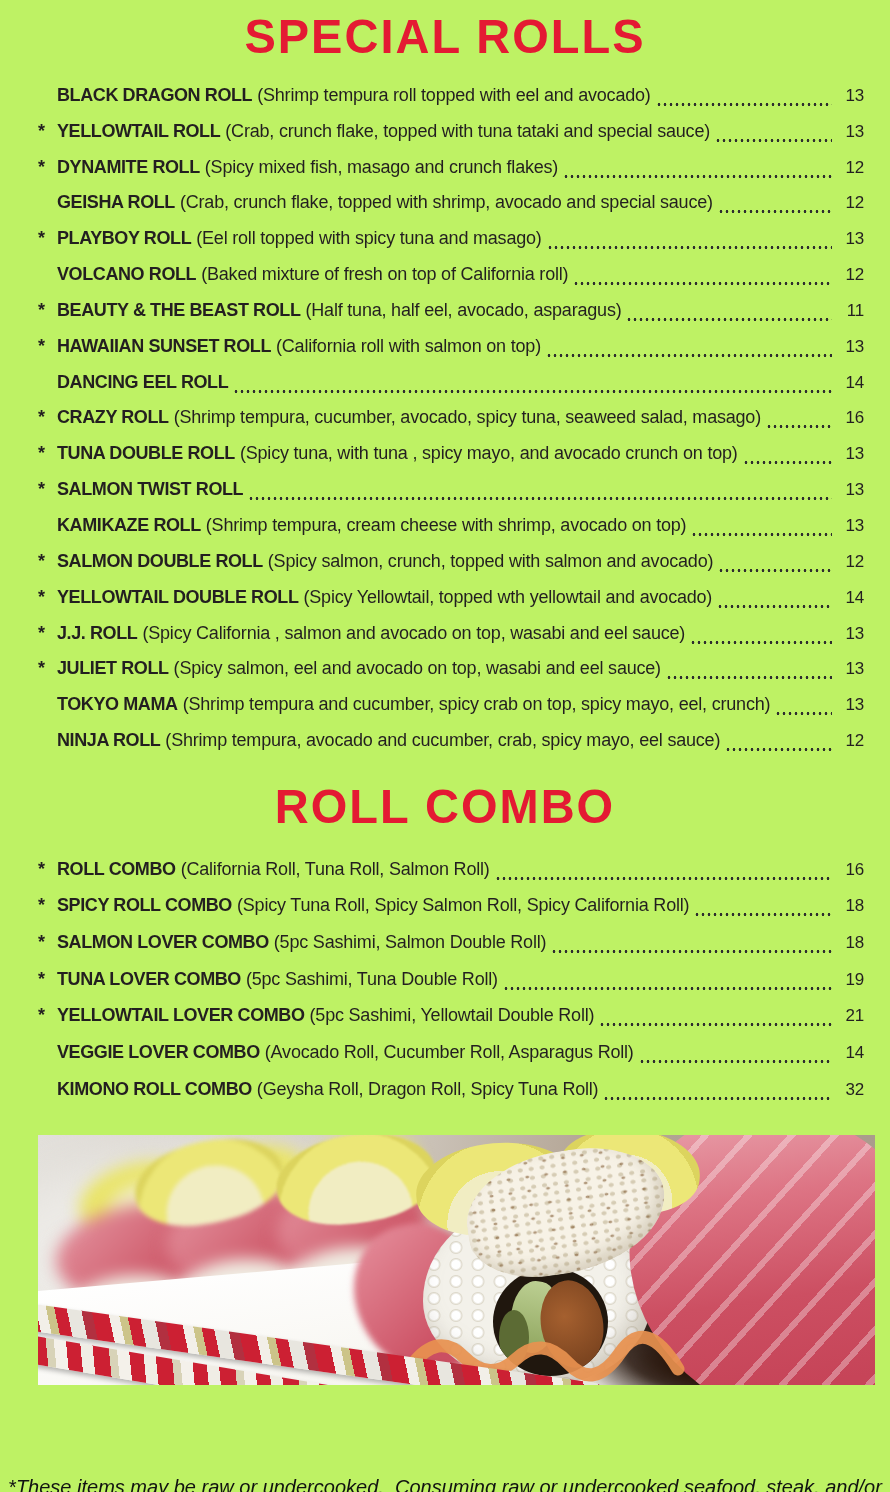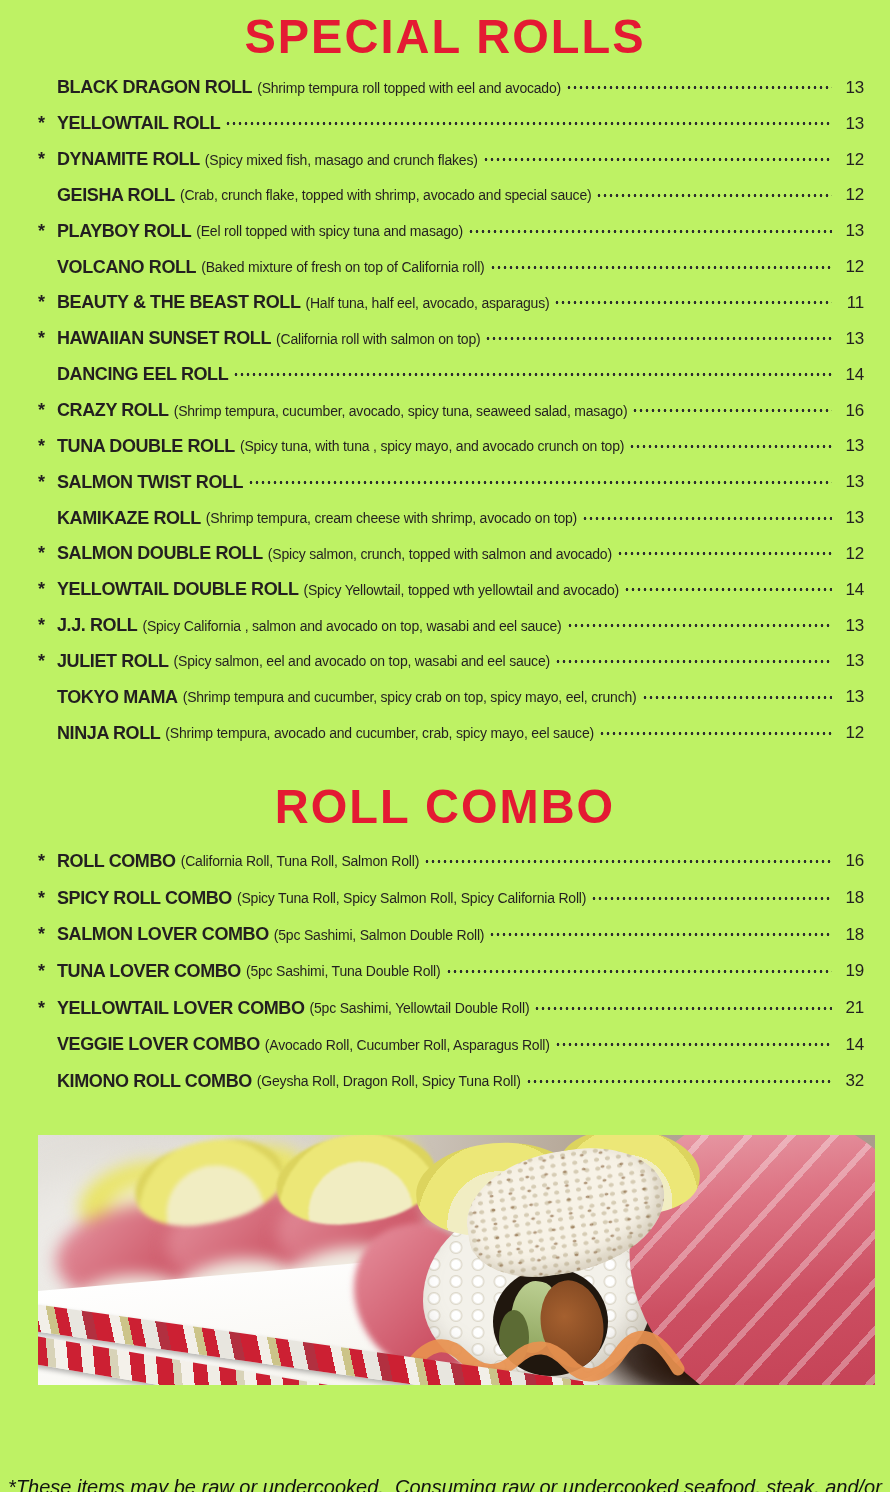--- a/index.html
+++ b/index.html
@@ -11,24 +11,24 @@
         letter-spacing:2px;color:#e41a33;transform:scaleY(1.04);}
   .title-1{top:10px;}
   .title-2{top:780px;}
 
   .menu-list{position:absolute;left:38px;right:26px;}
   .list-1{top:70px;}
   .list-2{top:843px;}
   .list-1 .menu-row{height:35.85px;}
   .list-2 .menu-row{height:36.7px;}
 
-  .menu-row{display:flex;align-items:center;}
+  .menu-row{display:flex;align-items:flex-end;}
   .star{flex:0 0 19px;font-weight:700;font-size:18px;color:#231f20;}
   .item-name{font-weight:700;font-size:18px;letter-spacing:-0.4px;white-space:pre;}
-  .item-desc{font-size:14px;letter-spacing:-0.2px;margin-left:5px;white-space:pre;}
+  .item-desc{font-size:18px;letter-spacing:-0.2px;margin-left:5px;white-space:pre;}
   .dots{flex:1 1 auto;height:3px;margin:0 2px 0 5px;
         background-image:radial-gradient(circle,#2e2e2e 1.15px,transparent 1.6px);
         background-size:6px 3px;background-repeat:repeat-x;background-position:left center;}
   .price{flex:0 0 30px;text-align:right;font-size:17px;letter-spacing:-0.2px;}
 
   
   .photo{position:absolute;left:38px;top:1135px;width:837px;height:250px;overflow:hidden;background:#ddd8d0;}
   .photo *{position:absolute;}
   .ph-bg{inset:0;background:linear-gradient(100deg,#e3e0db 0%,#d6d0c8 35%,#b5a797 62%,#a89a8a 100%);}
   .ph-plate-far{left:-60px;top:20px;width:460px;height:210px;background:#eceae6;border-radius:50%;filter:blur(22px);}
@@ -93,20 +93,21 @@
     <span class="star"></span>
     <span class="item-name">BLACK DRAGON ROLL</span>
     <span class="item-desc">(Shrimp tempura roll topped with eel and avocado)</span>
     <span class="dots"></span>
     <span class="price">13</span>
   </div>
 
   <div class="menu-row">
     <span class="star">*</span>
     <span class="item-name">YELLOWTAIL ROLL</span>
+    <span class="item-desc">(Crab, crunch flake, topped with tuna tataki and special sauce)</span>
     <span class="dots"></span>
     <span class="price">13</span>
   </div>
 
   <div class="menu-row">
     <span class="star">*</span>
     <span class="item-name">DYNAMITE ROLL</span>
     <span class="item-desc">(Spicy mixed fish, masago and crunch flakes)</span>
     <span class="dots"></span>
     <span class="price">12</span>

